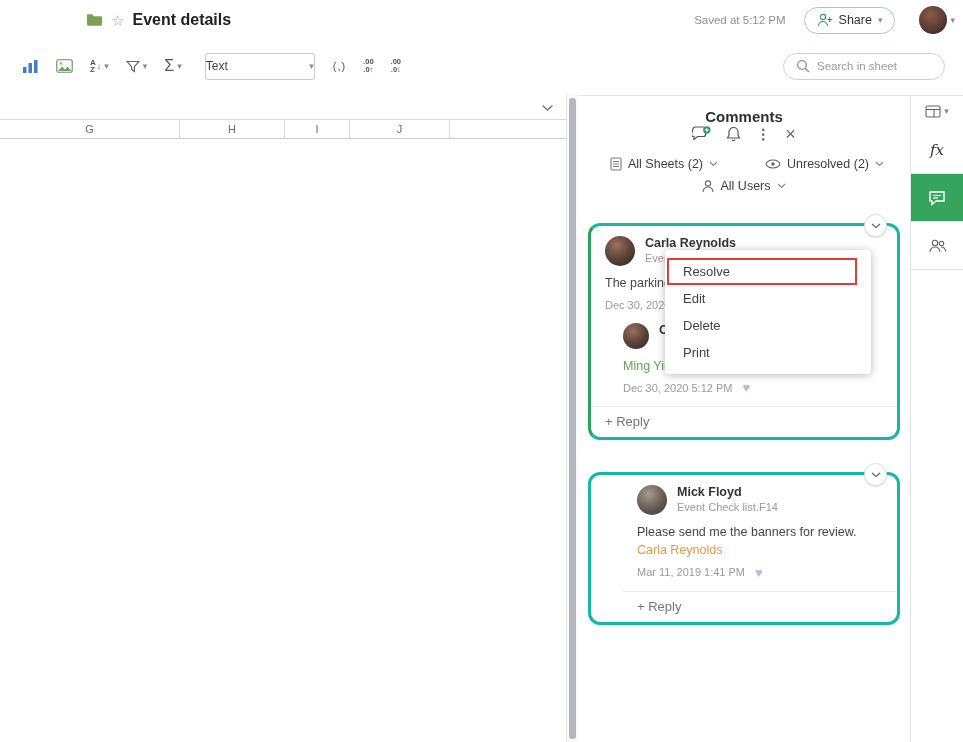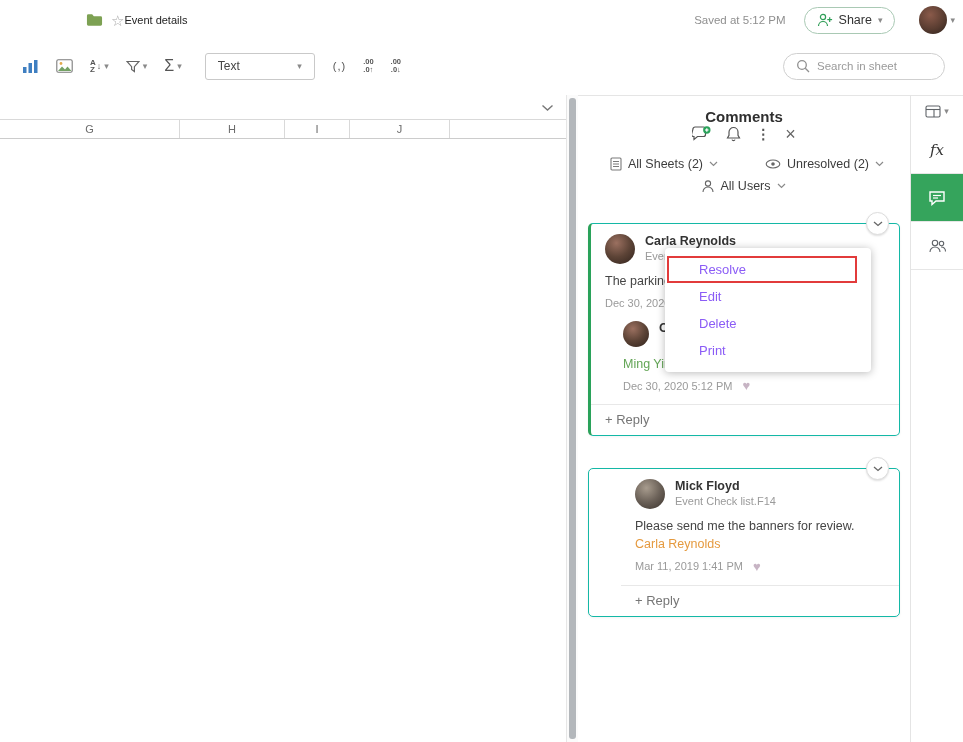--- a/index.html
+++ b/index.html
@@ -1,38 +1,38 @@
 <!DOCTYPE html>
 <html><head>
 <meta charset="utf-8">
 <style>
   * { margin:0; padding:0; box-sizing:border-box; }
   body { background:#fff; font-family:"Liberation Sans", sans-serif; }
   .page { position:relative; width:963px; height:742px; background:#fff; overflow:hidden; }
 
   
   .topbar { position:absolute; top:0; left:0; width:963px; height:40px; display:flex; align-items:center; padding-left:86px; background:#fff; }
-  .doc-title { font-size:11px; font-weight:normal; color:#222; }
+  .doc-title { font-size:16px; font-weight:bold; color:#222; margin-left:8px; }
   .star { font-size:15px; color:#a8a8a8; margin-left:8px; line-height:1; }
   .topbar-right { margin-left:auto; display:flex; align-items:center; }
   .saved { font-size:11.5px; color:#8f8f8f; margin-right:18px; }
   .share-btn { display:flex; align-items:center; gap:6px; height:27px; padding:0 12px; border:1px solid #a9c9b4; border-radius:14px; background:#fff; font-size:12.5px; color:#333; cursor:pointer; margin-right:24px; }
   .avatar-wrap { display:flex; align-items:center; gap:3px; margin-right:8px; }
   .avatar { width:28px; height:28px; border-radius:50%; background:radial-gradient(circle at 40% 32%, #8a5a4a 0%, #5a3d31 55%, #2c211b 100%); }
   .caret { font-size:9px; color:#8a8a8a; line-height:1; }
 
   
   .toolbar { position:absolute; top:40px; left:0; width:963px; height:52px; display:flex; align-items:center; padding:0 18px; background:#fff; }
   .tbtn { display:inline-flex; align-items:center; justify-content:center; gap:3px; height:30px; padding:0 4px; margin-right:9px; cursor:pointer; border-radius:3px; }
   .az-col { display:flex; flex-direction:column; font-size:8px; font-weight:bold; color:#555; line-height:7px; }
   .az-arrow { font-size:9px; color:#555; }
   .sigma { font-size:16px; color:#555; line-height:1; }
   .comma { font-size:11px; color:#555; letter-spacing:1px; }
   .dec { display:flex; flex-direction:column; font-size:7.5px; color:#555; line-height:8px; font-weight:bold; text-align:center; }
-  .format-select { display:flex; align-items:center; justify-content:space-between; width:110px; height:27px; border:1px solid #c9c9c9; border-radius:3px; padding:0 12px; font-size:12px; color:#444; margin:0 14px 0 10px; cursor:pointer; background:#fff; }
+  .format-select { display:flex; align-items:center; justify-content:space-between; width:110px; height:27px; border:1px solid #c9c9c9; border-radius:3px; padding:0 0; font-size:12px; color:#444; margin:0 14px 0 10px; cursor:pointer; background:#fff; }
   .search-box { margin-left:auto; margin-right:0; display:flex; align-items:center; gap:7px; width:162px; height:27px; border:1px solid #cfcfcf; border-radius:14px; padding:0 12px; background:#fff; }
   .search-box input { border:none; outline:none; width:110px; font-size:11.5px; color:#555; font-family:"Liberation Sans", sans-serif; background:transparent; }
   .search-box input::placeholder { color:#9a9a9a; }
 
   
   .sheet { position:absolute; top:95px; left:0; width:578px; bottom:0; background:#fff; }
   .sheet-collapse { position:absolute; top:3px; right:24px; cursor:pointer; }
   .colheaders { display:flex; margin-top:24px; width:566px; height:20px; border-top:1px solid #d9d9d9; border-bottom:1px solid #cccccc; }
   .colheaders .col { height:100%; border-right:1px solid #d9d9d9; font-size:11px; color:#6b6b6b; text-align:center; line-height:19px; }
   .col:nth-child(1){width:180px;} .col:nth-child(2){width:105px;} .col:nth-child(3){width:65px;} .col:nth-child(4){width:100px;} .col:nth-child(5){width:116px; border-right:none;}
@@ -45,42 +45,42 @@
   .panel-title { font-size:15px; font-weight:bold; color:#2f2f2f; flex:1; }
   .panel-icons { display:flex; align-items:center; gap:15px; }
   .picon { display:inline-flex; align-items:center; cursor:pointer; }
   .kebab { font-size:14px; color:#555; font-weight:bold; }
   .close-x { font-size:18px; color:#666; line-height:1; }
   .filters-row1 { display:flex; justify-content:space-between; align-items:center; padding:10px 26px 0 32px; }
   .filters-row2 { display:flex; justify-content:center; padding-top:8px; }
   .filter { display:inline-flex; align-items:center; gap:6px; font-size:12.5px; color:#3d3d3d; cursor:pointer; }
 
   .cards { padding:0 10px; }
-  .card { position:relative; margin-top:30px; border:1px solid #14b8a6; border-radius:5px; background:#fff; box-shadow:0 1px 3px rgba(0,0,0,0.05); }
+  .card { position:relative; margin-top:30px; border:3px solid #14b8a6; border-radius:12px; background:#fff; box-shadow:0 1px 3px rgba(0,0,0,0.05); }
   .card.active { border-left:3px solid #2aa25a; }
   .card2 { margin-top:32px;padding-left:32px; }
   .collapse-btn { position:absolute; top:-12px; right:10px; width:23px; height:23px; border-radius:50%; background:#fff; border:1px solid #ddd; box-shadow:0 1px 2px rgba(0,0,0,0.12); display:flex; align-items:center; justify-content:center; cursor:pointer; z-index:6; }
   .card-content { padding:10px 14px 0 14px; }
   .author-row { display:flex; gap:10px; }
   .c-avatar { width:30px; height:30px; border-radius:50%; flex:0 0 30px; background:radial-gradient(circle at 38% 30%, #9b7060 0%, #5c4336 50%, #2f221c 100%); }
   .c-avatar.mick { background:radial-gradient(circle at 38% 30%, #a89c8e 0%, #6b6158 50%, #39322c 100%); }
   .c-avatar.small { width:26px; height:26px; flex:0 0 26px; }
   .a-name { font-size:12.5px; font-weight:bold; color:#333; }
   .a-loc { font-size:11px; color:#9a9a9a; margin-top:2px; }
   .c-body { margin-top:8px; font-size:12.5px; color:#454545; line-height:1.45; }
   .c-date { margin-top:6px; display:flex; align-items:center; gap:10px; font-size:11px; color:#9a9a9a; }
   .heart { font-size:13px; color:#c7b4c4; line-height:1; }
   .reply-wrap { margin:12px 0 0 18px; }
   .mention-green { color:#63a556; }
   .mention-orange { color:#e59a3f; }
   .card-foot { margin-top:12px; border-top:1px solid #e8e8e8; padding:7px 14px 8px; font-size:13px; color:#767676; cursor:pointer; }
 
   
   .ctx-menu { position:absolute; left:74px; top:24px; width:206px; background:#fff; border-radius:4px; box-shadow:0 1px 8px rgba(0,0,0,0.28); padding:8px 0; z-index:5; }
-  .ctx-item { position:relative; padding:6px 34px; font-size:13px; color:#8b5cf6; cursor:pointer; }
+  .ctx-item { position:relative; padding:6px 18px; font-size:13px; color:#404040; cursor:pointer; }
   .annotation { position:absolute; left:2px; right:14px; top:0; bottom:0; border:2px solid #e23b3b; pointer-events:none; }
 
   
   .strip { position:absolute; top:95px; left:910px; right:0; bottom:0; background:#fff; border-left:1px solid #e4e4e4; border-top:1px solid #e5e5e5; }
   .strip-top { height:30px; display:flex; align-items:center; justify-content:center; gap:3px; cursor:pointer; }
   .strip-cell { height:48px; display:flex; align-items:center; justify-content:center; border-bottom:1px solid #e6e6e6; cursor:pointer; }
   .strip-cell:first-of-type { border-top:1px solid #e6e6e6; }
   .strip-cell.active { background:#35a45c; }
   .fx { font-family:"DejaVu Serif", serif; font-style:italic; font-size:15px; color:#333; }
 </style>

